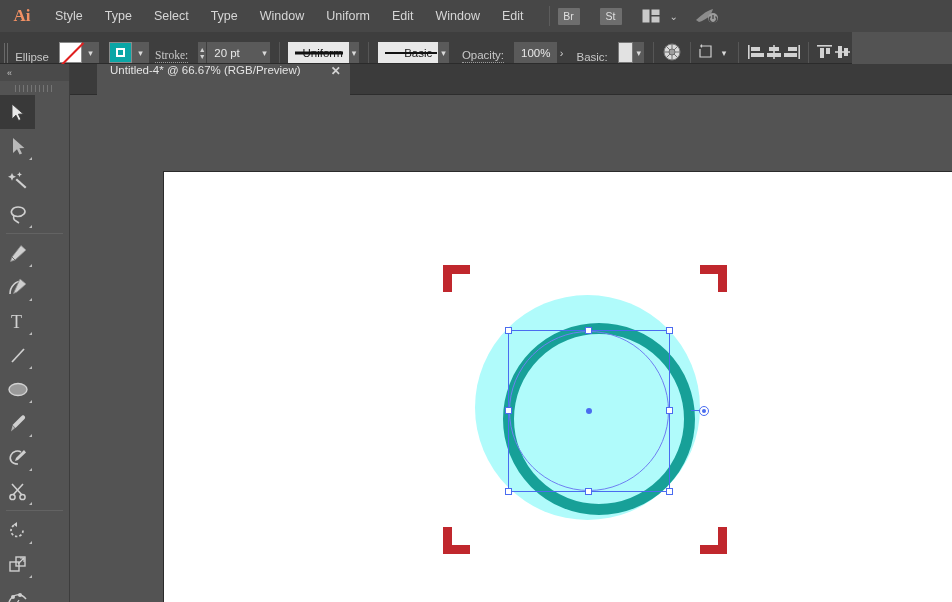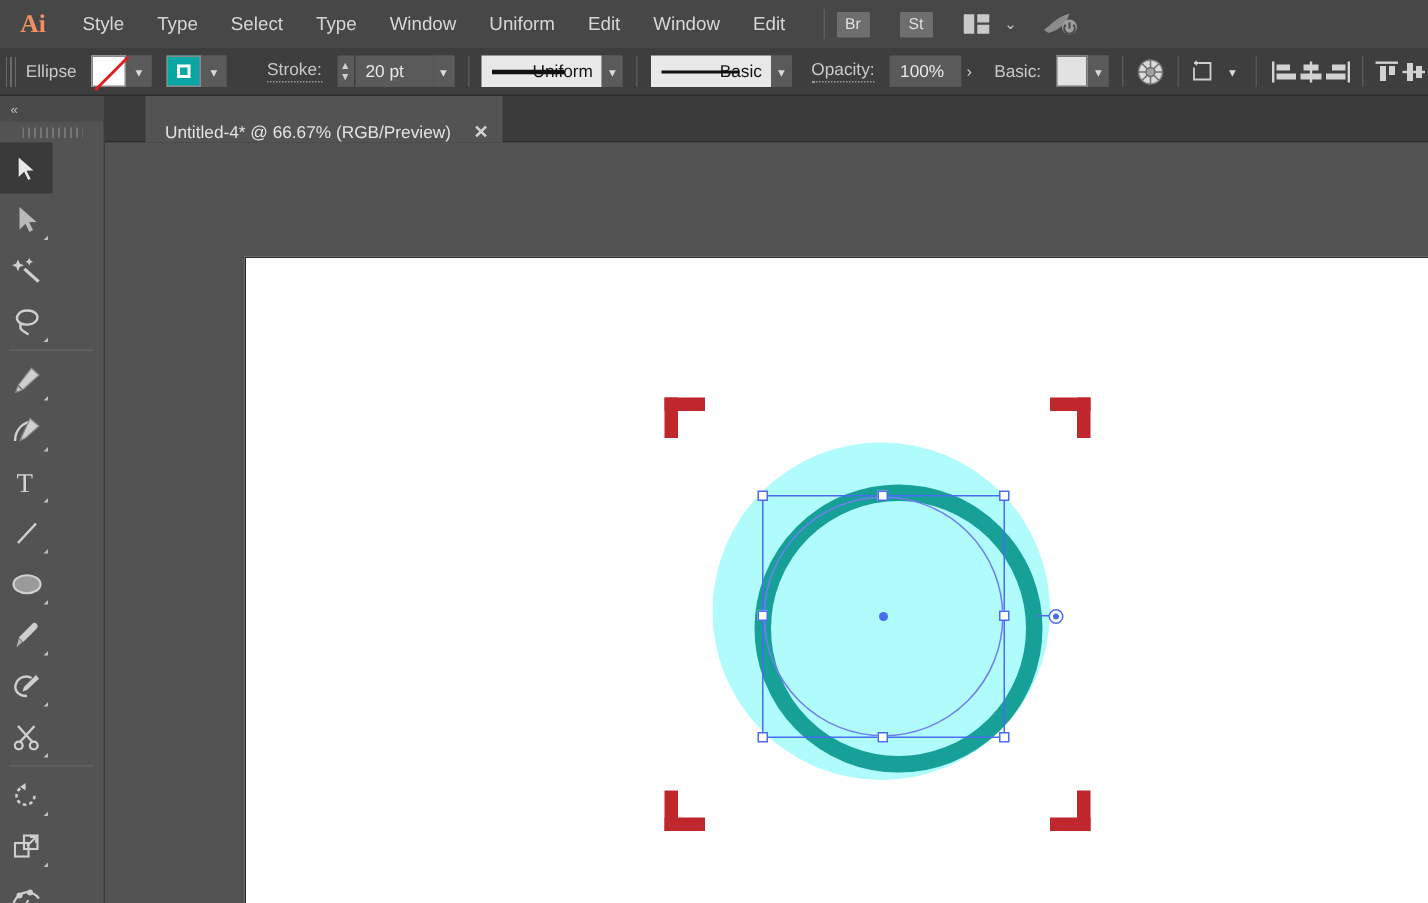--- a/index.html
+++ b/index.html
@@ -33,22 +33,22 @@
     width: 22px; height: 17px; background: #6e6e6e; color: #e0e0e0;
     font-size: 10.5px; display: flex; align-items: center;
     justify-content: center; border-radius: 1px; margin-right: 20px; cursor: default;
   }
   .ws-icon { display: flex; align-items: center; margin-right: 4px; cursor: default; }
   .ws-chev { color: #c9c9c9; font-size: 10px; margin: 0 16px 0 6px; cursor: default; }
   .search-icon { display: flex; align-items: center; cursor: default; }
 
   
   .controlbar {
-    position: absolute; left: 0; top: 32px; width: 952px; height: 32px;
-    background: #3e3e3e; display: flex; align-items: center;
+    position: absolute; left: 0; top: 32px; width: 852px; height: 32px;
+    background: #3e3e3e; display: flex; align-items: flex-end;
     border-bottom: 1px solid #2b2b2b;
   }
   .grip {
     width: 9px; height: 20px; margin: 0 6px 0 4px;
     background-image: repeating-linear-gradient(90deg,#6a6a6a 0 1px,transparent 1px 3px);
     cursor: grab;
   }
   .cb-label {
     color: #c8c8c8; font-size: 11.5px; margin-right: 10px; white-space: nowrap;
   }
@@ -107,22 +107,22 @@
     justify-content: center; cursor: pointer;
   }
 
   
   .tabbar {
     position: absolute; left: 0; top: 64px; width: 952px; height: 31px;
     background: #3b3b3b; border-bottom: 1px solid #2d2d2d;
   }
   .doc-tab {
     position: absolute; left: 97px; top: 0; height: 31px;
-    background: #535353; display: flex; align-items: flex-end;
-    padding: 0 9px 0 13px; cursor: pointer;
+    background: #535353; display: flex; align-items: flex-start;
+    padding: 0 9px 0 13px; cursor: pointer; gap: 15px;
   }
   .doc-tab .title { color: #e3e3e3; font-size: 11.5px; white-space: nowrap; }
   .doc-tab .closex {
     color: #d3d3d3; font-size: 12px; margin-left: 15px;
     font-weight: bold; cursor: pointer;
   }
 
   
   .toolbar {
     position: absolute; left: 0; top: 64px; width: 70px; height: 538px;
@@ -270,21 +270,21 @@
         </div>
       <div class="chev-btn">▾</div>
     </div>
     <div class="swatch-group" style="margin-left:6px;">
       <div class="swatch stroke-sw">
           <i></i>
         </div>
       <div class="chev-btn">▾</div>
     </div>
 
-    <div class="cb-label dotted" style="margin-left:23px;">Stroke:</div>
+    <div class="cb-label dotted" style="margin-left:2px;font-family:Liberation Serif, serif;">Stroke:</div>
     <div class="stepper">
         <span>▲</span>
         <span>▼</span>
       </div>
     <div class="num-field">20 pt</div>
     <div class="chev-btn">▾</div>
 
     <div class="cb-sep"></div>
     <div class="profile-field">
       <div class="pline"></div>

